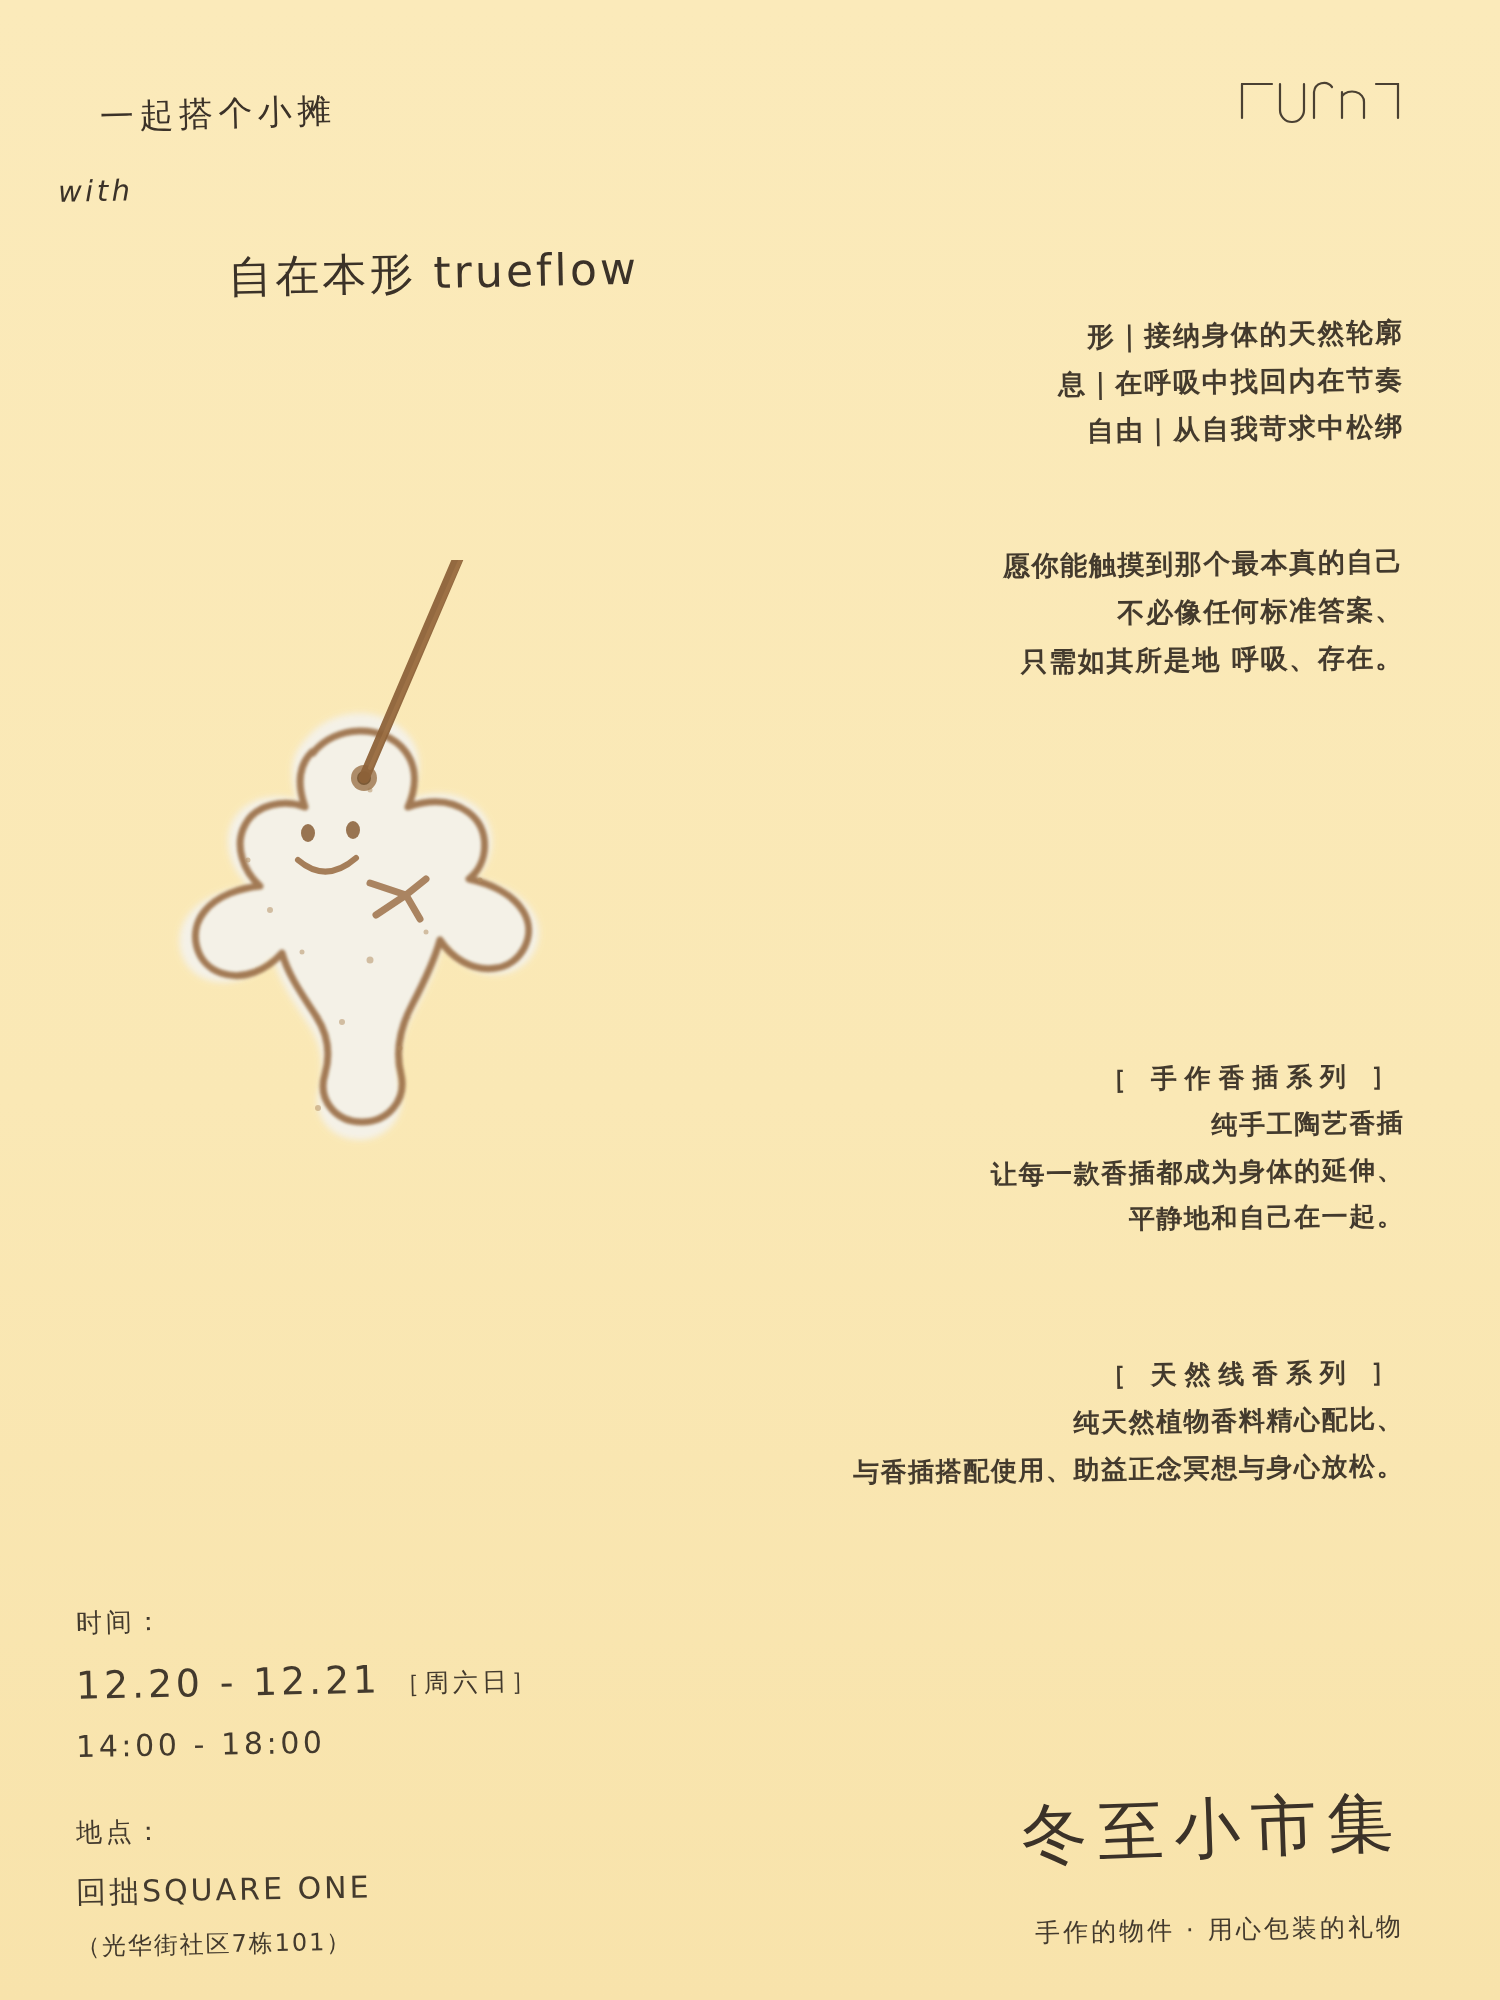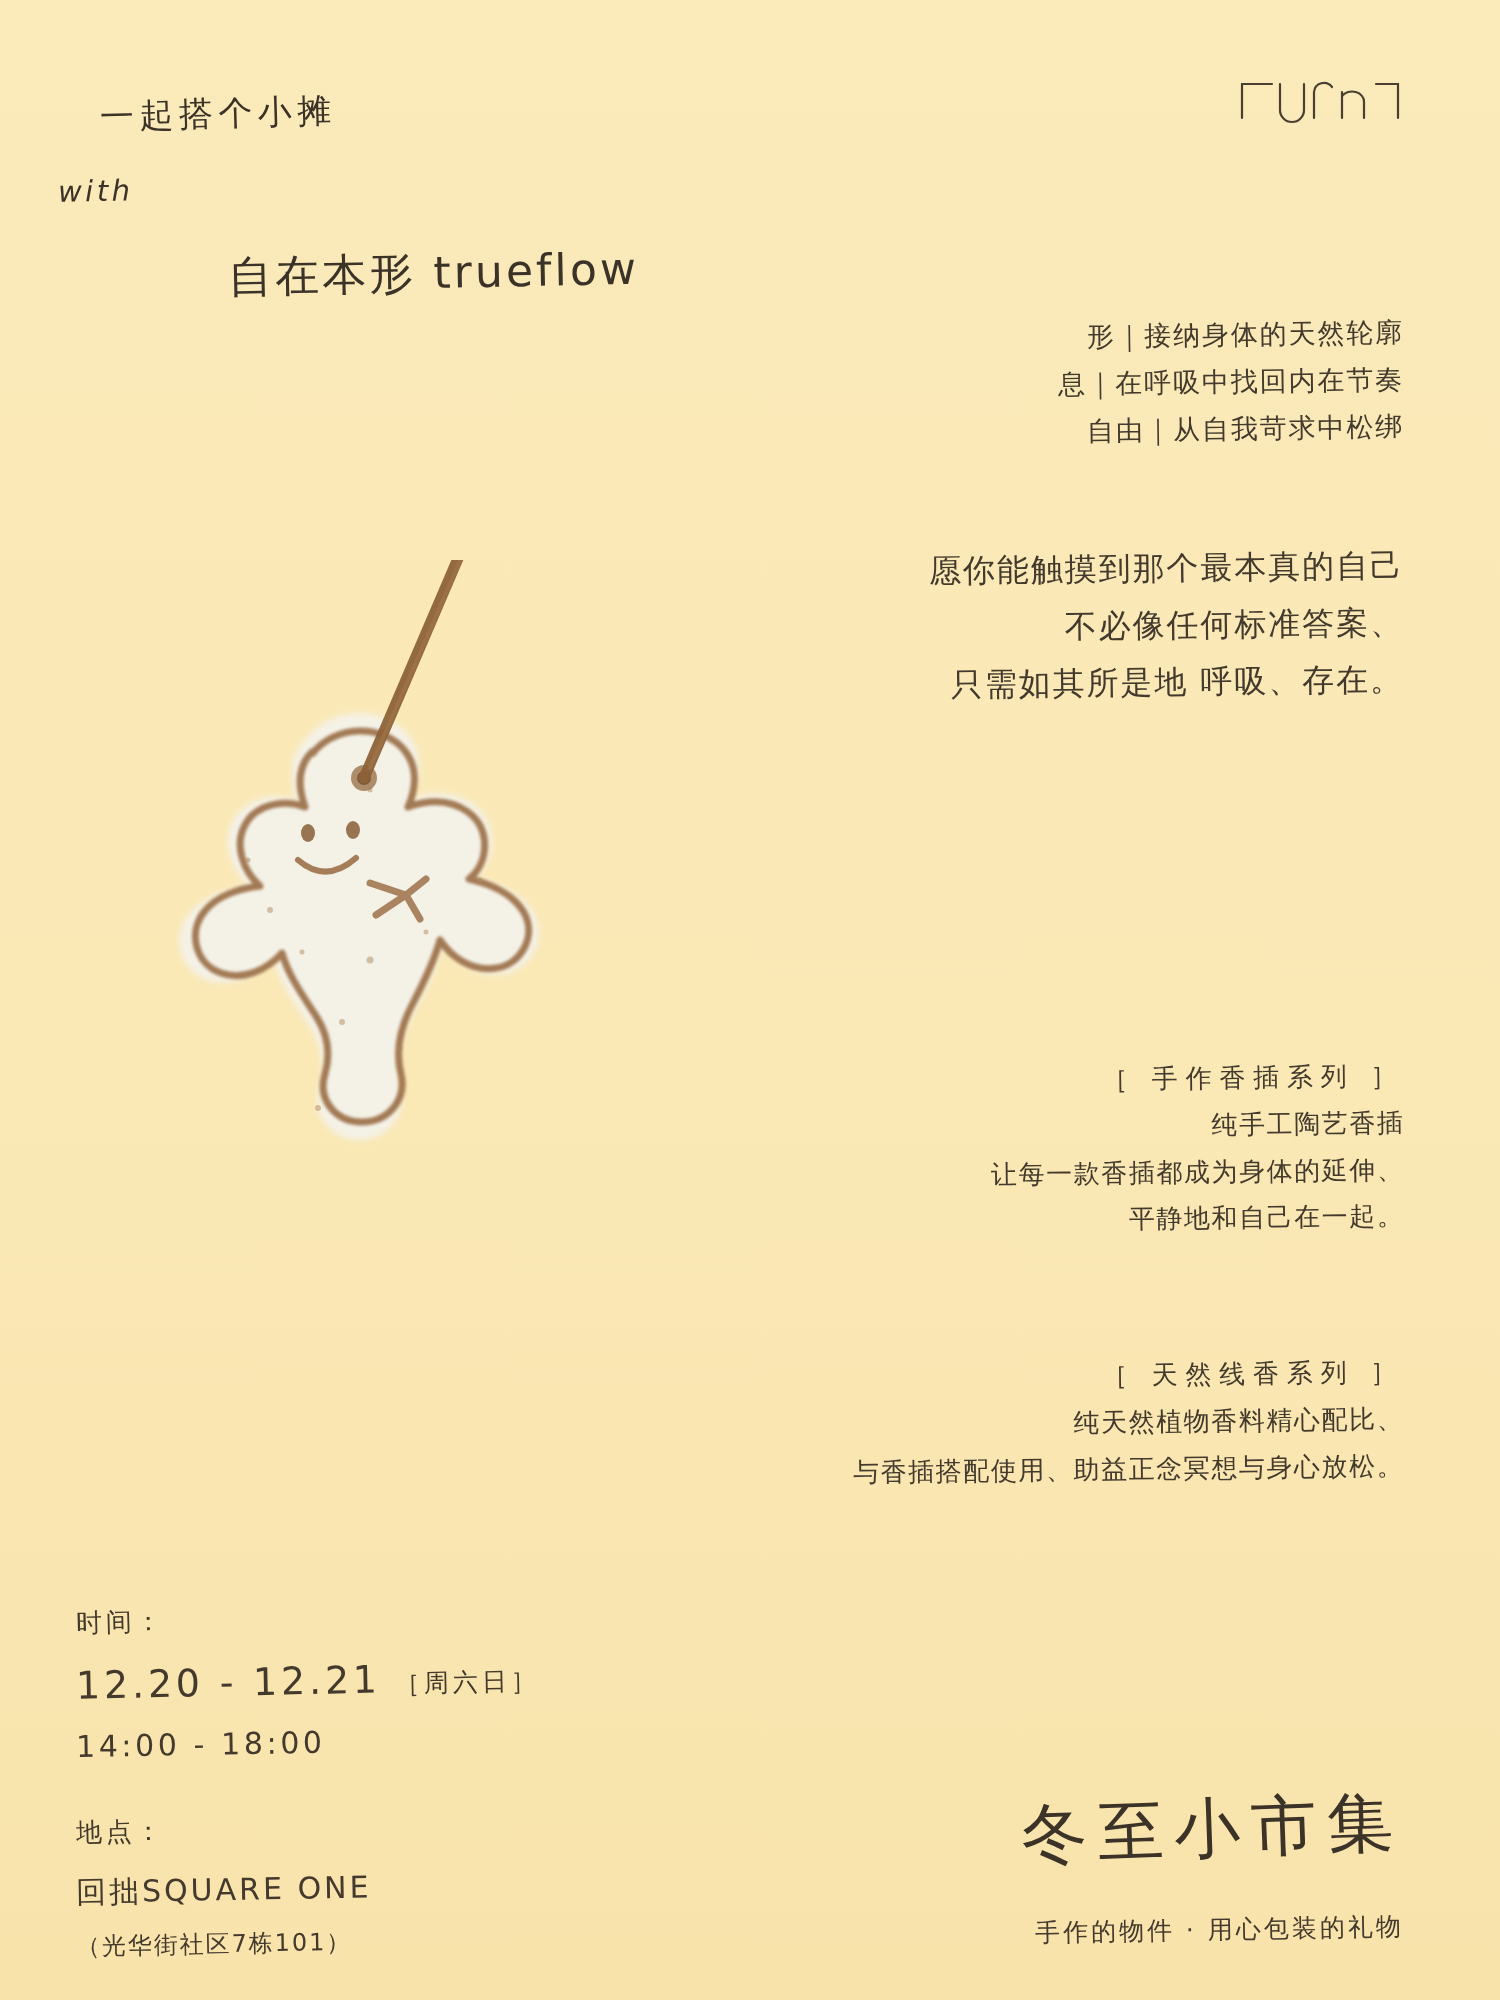--- a/index.html
+++ b/index.html
@@ -56,34 +56,35 @@
     right: 96px; top: 78px;
     width: 168px; height: 46px;
   }
   #logo-mark svg { display: block; }
 
   
   .rt {
     position: absolute;
     text-align: right;
     color: #433a2d;
+    font-weight: bold;
   }
   #manifesto {
     right: 96px; top: 312px;
     font-size: 27px;
     line-height: 1.74;
     letter-spacing: 0.07em;
   }
   #manifesto div { transform: rotate(-0.8deg); }
   #manifesto div:nth-child(2) { margin-left: 18px; }
   #manifesto div:nth-child(3) { margin-left: 36px; }
 
   #wish {
     right: 96px; top: 540px;
-    font-size: 32px;
+    font-size: 27px;
     line-height: 1.78;
     letter-spacing: 0.06em;
   }
   #wish div { transform: rotate(-0.7deg); }
   #wish div:nth-child(2) { margin-left: 22px; }
 
   #prod1 {
     right: 96px; top: 1055px;
     font-size: 26px;
     line-height: 1.8;

